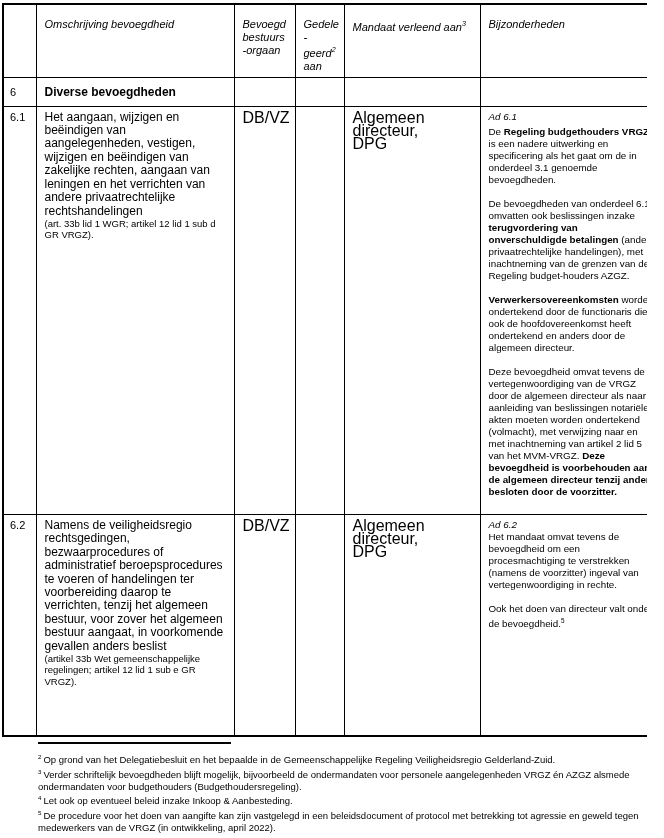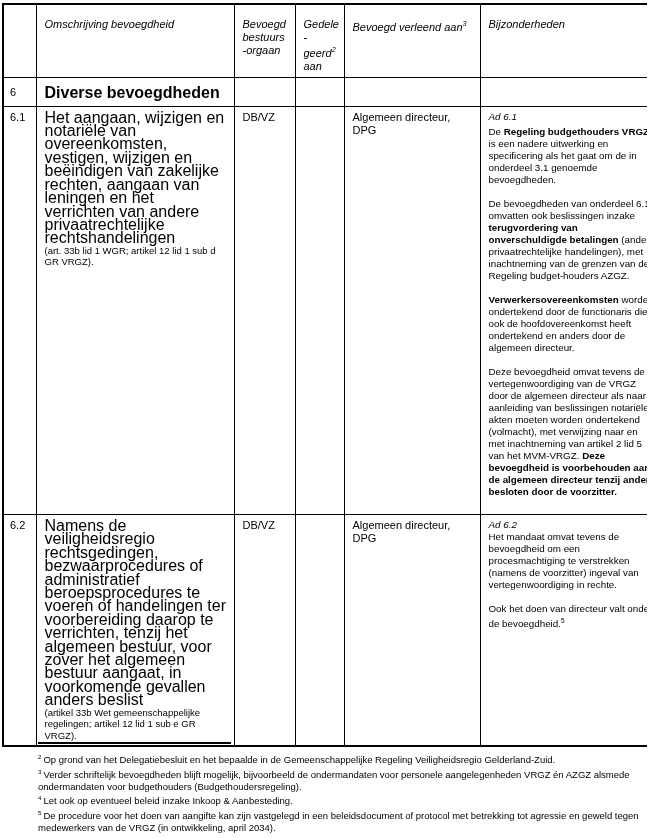--- a/index.html
+++ b/index.html
@@ -17,24 +17,24 @@
     border: 1px solid #000; vertical-align: top;
     padding: 4px 5px 4px 8px; overflow: hidden;
   }
   tr.hdr td { font-style: italic; font-size: 11px; line-height: 13px; padding-top: 13px; }
   tr.hdr { height: 62px; }
   tr.r6 { height: 29px; }
   tr.r6 td { padding-top: 8px; }
   tr.r61 { height: 405px; }
   tr.r62 { height: 222px; }
   td.nr { font-size: 11px; padding-left: 6px; }
-  .oms { font-size: 16px; line-height: 13.4px; }
+  .oms { font-size: 12px; line-height: 13.4px; }
   .bold { font-weight: bold; }
   .ref { font-size: 9.5px; line-height: 11.5px; }
-  .plain { font-size: 11px; line-height: 13px; }
+  .plain { font-size: 16px; line-height: 13px; }
   .pre { white-space: pre-line; }
   .it { font-style: italic; text-align: right; }
   p.bz { margin: 0 0 12px 0; font-size: 9.8px; line-height: 12px; }
   sup { font-size: 0.65em; }
   .bsup { font-weight: bold; }
   .fnsep { position: absolute; left: 38px; top: 742px; width: 193px; height: 2px; background: #000; }
   .footnotes { position: absolute; left: 38px; top: 751px; width: 620px; font-size: 9.5px; line-height: 11.6px; }
   .fn sup { margin-right: 2px; }
 </style>
 </head>
@@ -60,40 +60,40 @@
       </td>
       <td>
         <span class="pre">Bevoegd
 bestuurs
 -orgaan</span>
       </td>
       <td>
         <span><span>Gedele</span><br><span>-geerd</span><sup>2</sup><br><span>aan</span></span>
       </td>
       <td>
-        <span><span>Bevoegd verleend aan</span><sup>3</sup></span>
+        <span><span>Mandaat verleend aan</span><sup>3</sup></span>
       </td>
       <td>
         <span>Bijzonderheden</span>
       </td>
     </tr>
 
     <tr class="r6">
       <td class="nr">6</td>
       <td class="oms bold">Diverse bevoegdheden</td>
       <td></td>
       <td></td>
       <td></td>
       <td></td>
     </tr>
 
     <tr class="r61">
       <td class="nr">6.1</td>
       <td>
-        <div class="oms">Het aangaan, wijzigen en notariële van overeenkomsten, vestigen, wijzigen en beëindigen van zakelijke rechten, aangaan van leningen en het verrichten van andere privaatrechtelijke rechtshandelingen</div>
+        <div class="oms">Het aangaan, wijzigen en beëindigen van aangelegenheden, vestigen, wijzigen en beëindigen van zakelijke rechten, aangaan van leningen en het verrichten van andere privaatrechtelijke rechtshandelingen</div>
         <div class="ref">(art. 33b lid 1 WGR; artikel 12 lid 1 sub d GR VRGZ).</div>
       </td>
       <td class="plain">DB/VZ</td>
       <td class="plain"></td>
       <td class="plain pre">Algemeen directeur,
 DPG</td>
       <td>
         <p class="bz"><span class="it">Ad 6.1</span><br><span>De </span><span class="bold">Regeling budgethouders VRGZ</span><sup class="bsup">4</sup><span> is een nadere uitwerking en specificering als het gaat om de in onderdeel 3.1 genoemde bevoegdheden.</span></p>
         <p class="bz"><span>De bevoegdheden van onderdeel 6.1 omvatten ook beslissingen inzake </span><span class="bold">terugvordering van onverschuldigde betalingen</span><span> (andere privaatrechtelijke handelingen), met inachtneming van de grenzen van de Regeling budget-houders AZGZ.</span></p>
         <p class="bz"><span class="bold">Verwerkersovereenkomsten</span><span> worden ondertekend door de functionaris die ook de hoofdovereenkomst heeft ondertekend en anders door de algemeen directeur.</span></p>
@@ -118,16 +118,16 @@
     </tr>
   </tbody>
     </table>
 
   <div class="fnsep"></div>
 
   <div class="footnotes">
     <div class="fn"><sup>2</sup><span>Op grond van het Delegatiebesluit en het bepaalde in de Gemeenschappelijke Regeling Veiligheidsregio Gelderland-Zuid.</span></div>
     <div class="fn"><sup>3</sup><span>Verder schriftelijk bevoegdheden blijft mogelijk, bijvoorbeeld de ondermandaten voor personele aangelegenheden VRGZ én AZGZ alsmede ondermandaten voor budgethouders (Budgethoudersregeling).</span></div>
     <div class="fn"><sup>4</sup><span>Let ook op eventueel beleid inzake Inkoop &amp; Aanbesteding.</span></div>
-    <div class="fn"><sup>5</sup><span>De procedure voor het doen van aangifte kan zijn vastgelegd in een beleidsdocument of protocol met betrekking tot agressie en geweld tegen medewerkers van de VRGZ (in ontwikkeling, april 2034).</span></div>
+    <div class="fn"><sup>5</sup><span>De procedure voor het doen van aangifte kan zijn vastgelegd in een beleidsdocument of protocol met betrekking tot agressie en geweld tegen medewerkers van de VRGZ (in ontwikkeling, april 2022).</span></div>
   </div>
 
 </div>
 
 </body></html>

